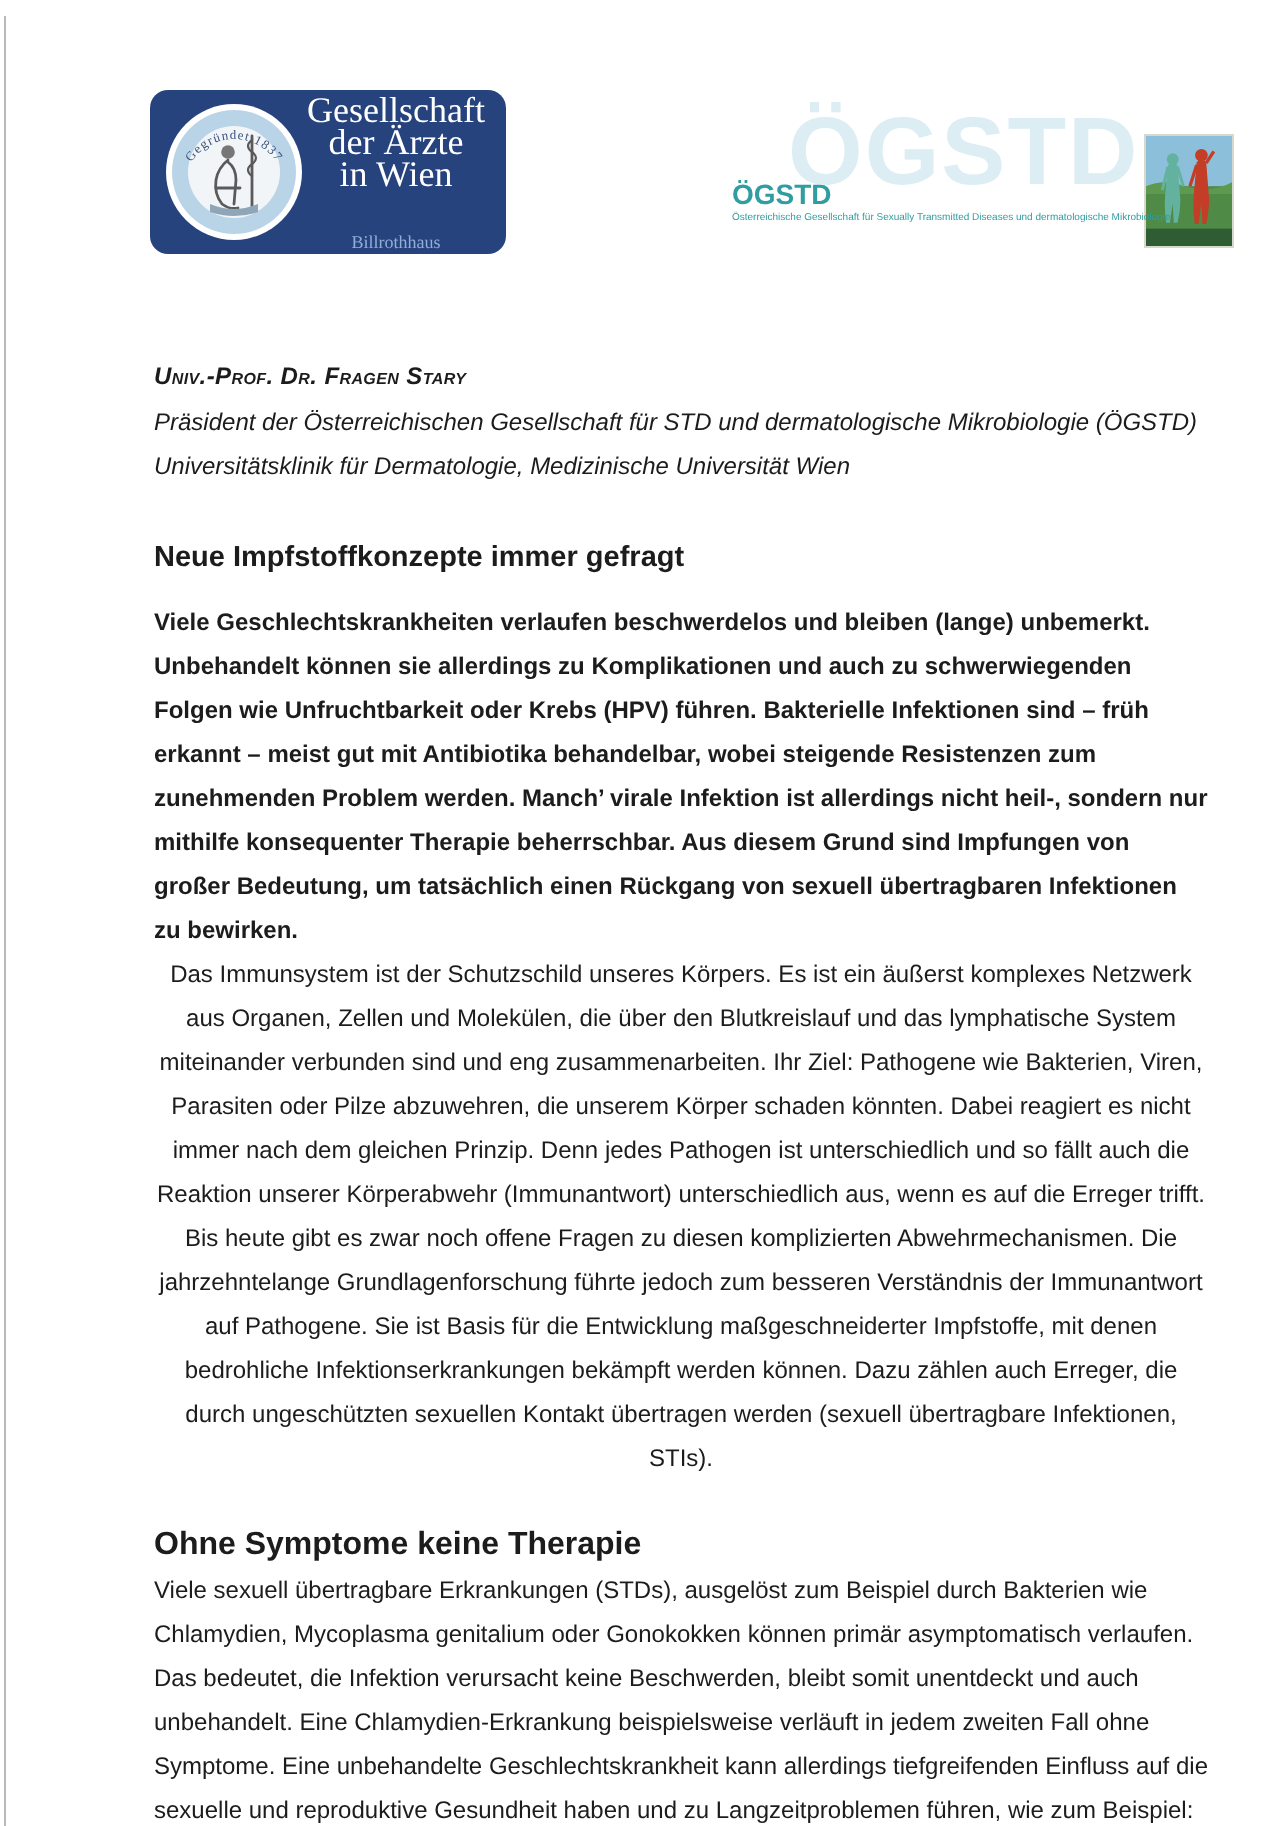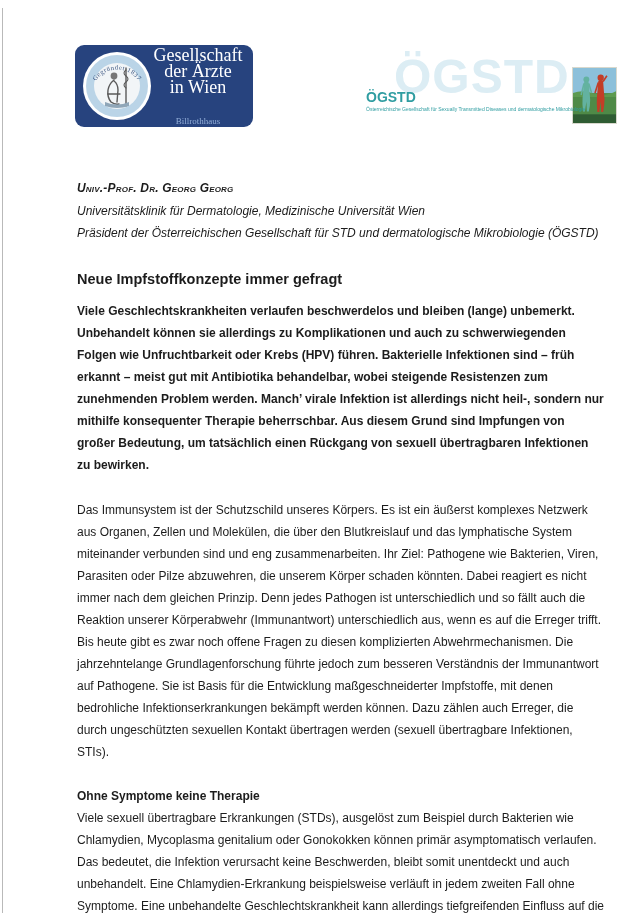--- a/index.html
+++ b/index.html
@@ -102,24 +102,24 @@
   .content { width: 527px; }
   .doc-title {
     font-size: 14.5px;
     font-weight: bold;
     margin-bottom: 13px;
   }
   p.body-text {
     font-size: 12px;
     line-height: 22px;
   }
-  .lead { font-weight: bold; margin-bottom: 23px; }
-  .para1 { margin-bottom: 22px; }
+  .lead { font-weight: bold; }
+  .para1 { margin-bottom: 22px; text-align: center; }
   .subheading {
-    font-size: 12px;
+    font-size: 16px;
     font-weight: bold;
     line-height: 22px;
   }
 </style>
 </head>
 <body>
 
 <div class="page-edge-left"></div>
 
 <div class="page">
@@ -175,23 +175,23 @@
       <path d="M11.5,15 q2.5,-2 5,0 l1.5,18 q0,6 -1.5,12 l-2,0 l-0.5,-10 l-1.5,10 l-2,0 q-1,-8 -0.5,-14 z" fill="#63b2a0"></path>
       <path d="M11.5,16 l-3,12 M16.5,16 l3,10" stroke="#63b2a0" stroke-width="1.6" fill="none"></path>
 
       <circle cx="29" cy="10" r="3.3" fill="#c33d27"></circle>
       <path d="M26.5,13.5 q2.5,-2 5,0 l1.5,19 q0,6 -1.5,13 l-2,0 l-0.5,-11 l-1.5,11 l-2,0 q-1,-9 -0.5,-15 z" fill="#c33d27"></path>
       <path d="M26.5,15 l-3.5,11 M31.5,14 l4,-6" stroke="#c33d27" stroke-width="1.7" fill="none"></path>
     </svg>
   </div>
 
   <div class="author-block">
-    <div class="author-name">Univ.-Prof. Dr. Georg Georg</div>
+    <div class="author-name">Univ.-Prof. Dr. Fragen Stary</div>
+    <div>Präsident der Österreichischen Gesellschaft für STD und dermatologische Mikrobiologie (ÖGSTD)</div>
     <div>Universitätsklinik für Dermatologie, Medizinische Universität Wien</div>
-    <div>Präsident der Österreichischen Gesellschaft für STD und dermatologische Mikrobiologie (ÖGSTD)</div>
   </div>
 
   <div class="content">
     <div class="doc-title">Neue Impfstoffkonzepte immer gefragt</div>
 
     <p class="body-text lead">Viele Geschlechtskrankheiten verlaufen beschwerdelos und bleiben (lange) unbemerkt. Unbehandelt können sie allerdings zu Komplikationen und auch zu schwerwiegenden Folgen wie Unfruchtbarkeit oder Krebs (HPV) führen. Bakterielle Infektionen sind – früh erkannt – meist gut mit Antibiotika behandelbar, wobei steigende Resistenzen zum zunehmenden Problem werden. Manch’ virale Infektion ist allerdings nicht heil-, sondern nur mithilfe konsequenter Therapie beherrschbar. Aus diesem Grund sind Impfungen von großer Bedeutung, um tatsächlich einen Rückgang von sexuell übertragbaren Infektionen zu bewirken.</p>
 
     <p class="body-text para1">Das Immunsystem ist der Schutzschild unseres Körpers. Es ist ein äußerst komplexes Netzwerk aus Organen, Zellen und Molekülen, die über den Blutkreislauf und das lymphatische System miteinander verbunden sind und eng zusammenarbeiten. Ihr Ziel: Pathogene wie Bakterien, Viren, Parasiten oder Pilze abzuwehren, die unserem Körper schaden könnten. Dabei reagiert es nicht immer nach dem gleichen Prinzip. Denn jedes Pathogen ist unterschiedlich und so fällt auch die Reaktion unserer Körperabwehr (Immunantwort) unterschiedlich aus, wenn es auf die Erreger trifft. Bis heute gibt es zwar noch offene Fragen zu diesen komplizierten Abwehrmechanismen. Die jahrzehntelange Grundlagenforschung führte jedoch zum besseren Verständnis der Immunantwort auf Pathogene. Sie ist Basis für die Entwicklung maßgeschneiderter Impfstoffe, mit denen bedrohliche Infektionserkrankungen bekämpft werden können. Dazu zählen auch Erreger, die durch ungeschützten sexuellen Kontakt übertragen werden (sexuell übertragbare Infektionen, STIs).</p>
 
     <div class="subheading">Ohne Symptome keine Therapie</div>

